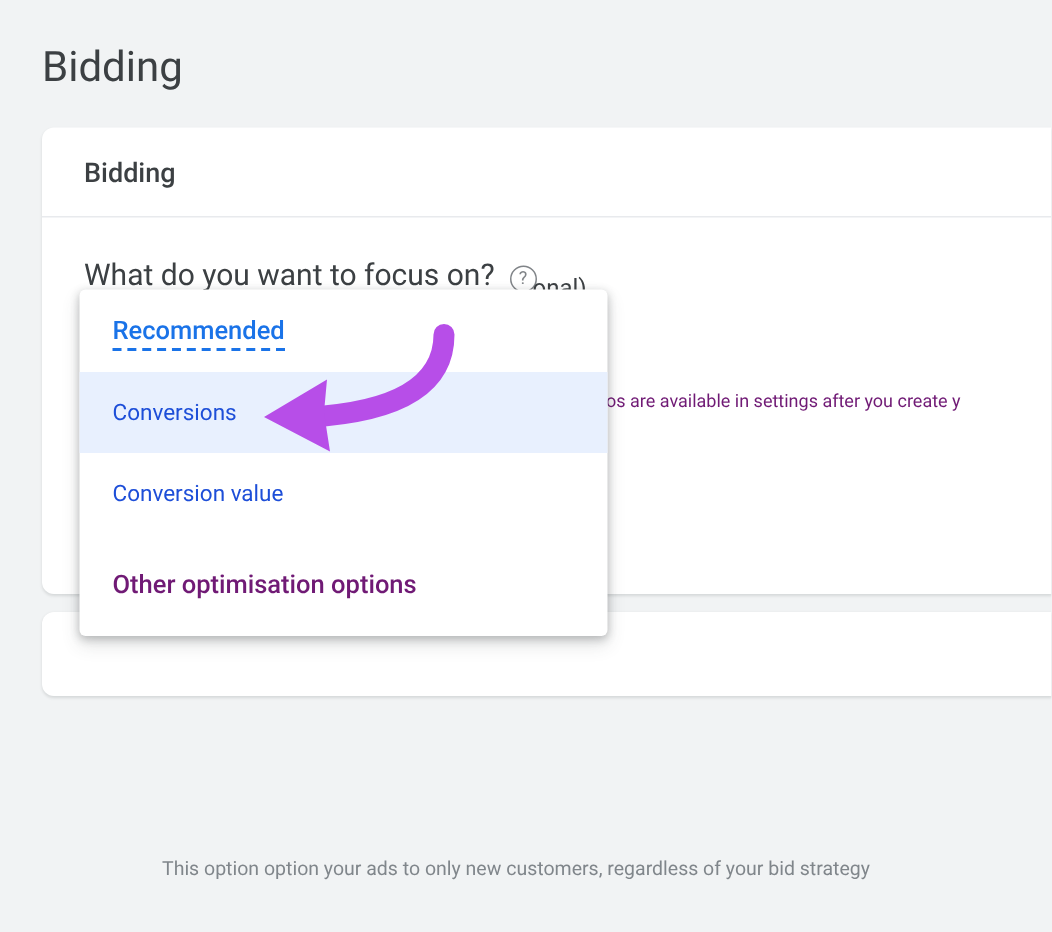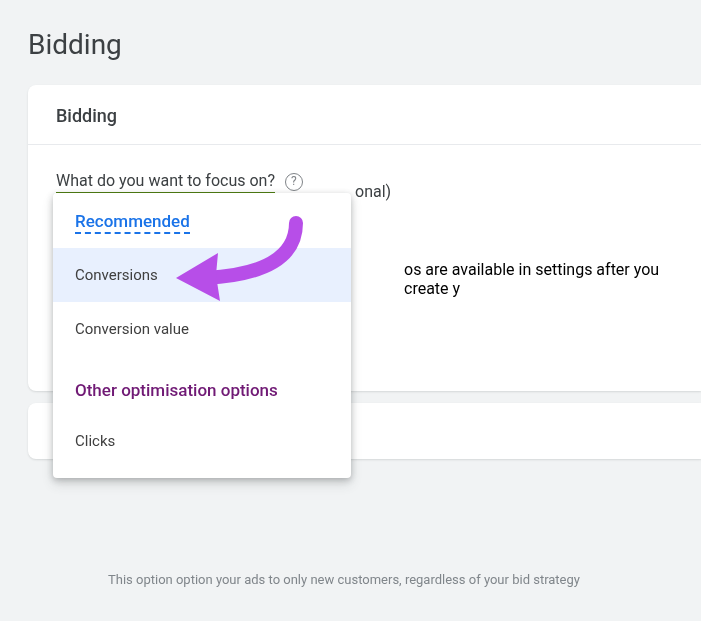--- a/index.html
+++ b/index.html
@@ -27,21 +27,21 @@
       font-size: 18px;
       font-weight: 500;
       color: #3c4043;
       padding: 20px 28px 18px 28px;
       border-bottom: 1px solid #e8eaed;
     }
     .card-body {
       padding: 26px 28px 28px 28px;
     }
     .question {
-      font-size: 16px;
+      font-size: 20px;
       color: #3c4043;
       display: inline-block;
       position: relative;
       border-bottom: 1px solid #4d7c0f;
       padding-bottom: 2px;
     }
     .help-icon {
       display: inline-block;
       width: 18px;
       height: 18px;
@@ -58,49 +58,49 @@
       position: absolute;
       left: 327px;
       top: 97px;
       font-size: 16px;
       color: #3c4043;
     }
     .bg-text-2 {
       position: absolute;
       left: 376px;
       top: 175px;
-      font-size: 16px;
-      color: #000000;
+      font-size: 12px;
+      color: #701a75;
     }
     .dropdown {
       position: absolute;
       left: 53px;
       top: 193px;
-      width: 298px;
+      width: 352px;
       background: #fff;
       border-radius: 4px;
       box-shadow: 0 2px 6px rgba(60,64,67,.3), 0 6px 12px rgba(60,64,67,.15);
       z-index: 10;
       padding-bottom: 10px;
     }
     .dropdown-section-label {
       padding: 18px 22px 14px 22px;
       font-size: 17px;
       font-weight: 500;
     }
     .recommended {
       color: #1a73e8;
       border-bottom: 2px dashed #1a73e8;
       display: inline-block;
       padding-bottom: 1px;
     }
     .dropdown-item {
       padding: 18px 22px;
       font-size: 15px;
-      color: #404040;
+      color: #1d4ed8;
       cursor: pointer;
     }
     .dropdown-item.selected {
       background: #e8f0fe;
     }
     .other-label {
       padding: 24px 22px 14px 22px;
       font-size: 17px;
       font-weight: 500;
       color: #701a75;
@@ -153,23 +153,20 @@
   <div class="dropdown-section-label">
     <span class="recommended">Recommended</span>
   </div>
   <div class="dropdown-item selected">
     <span>Conversions</span>
   </div>
   <div class="dropdown-item">
     <span>Conversion value</span>
   </div>
   <div class="other-label">Other optimisation options</div>
-  <div class="dropdown-item">
-    <span>Clicks</span>
-  </div>
 </div>
 
 <svg class="arrow-annotation" width="140" height="90" viewBox="0 0 140 90">
   <path d="M 130 10 Q 130 60 40 65" stroke="#b74ee8" stroke-width="14" fill="none" stroke-linecap="round"></path>
   <path d="M 10 65 L 52 40 L 50 62 L 54 88 Z" fill="#b74ee8"></path>
 </svg>
 
 <div class="hint-text">This option option your ads to only new customers, regardless of your bid strategy</div>
 
 </body></html>

